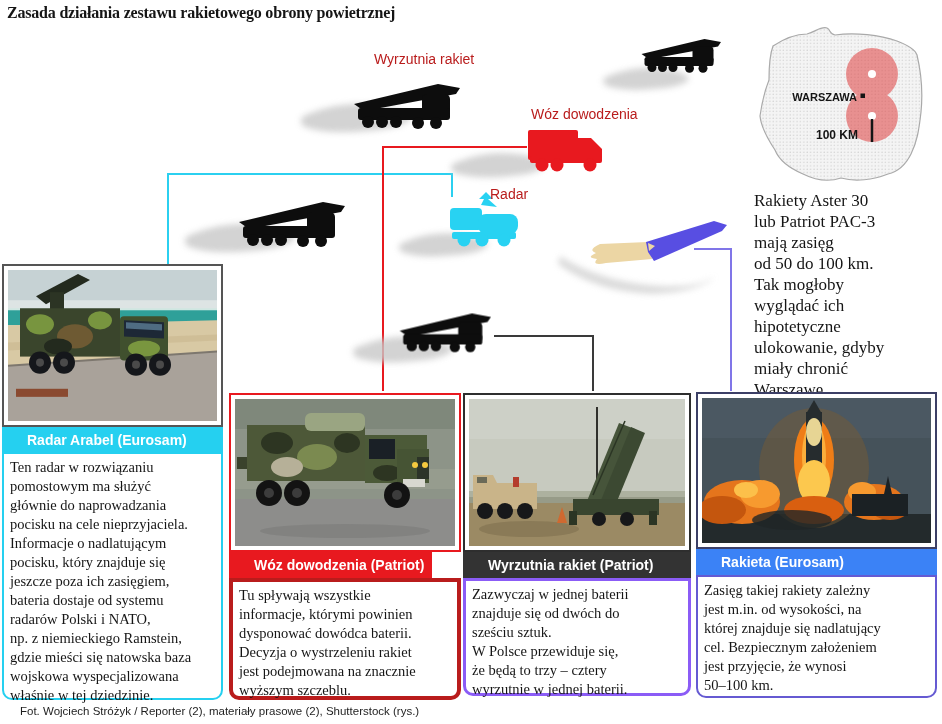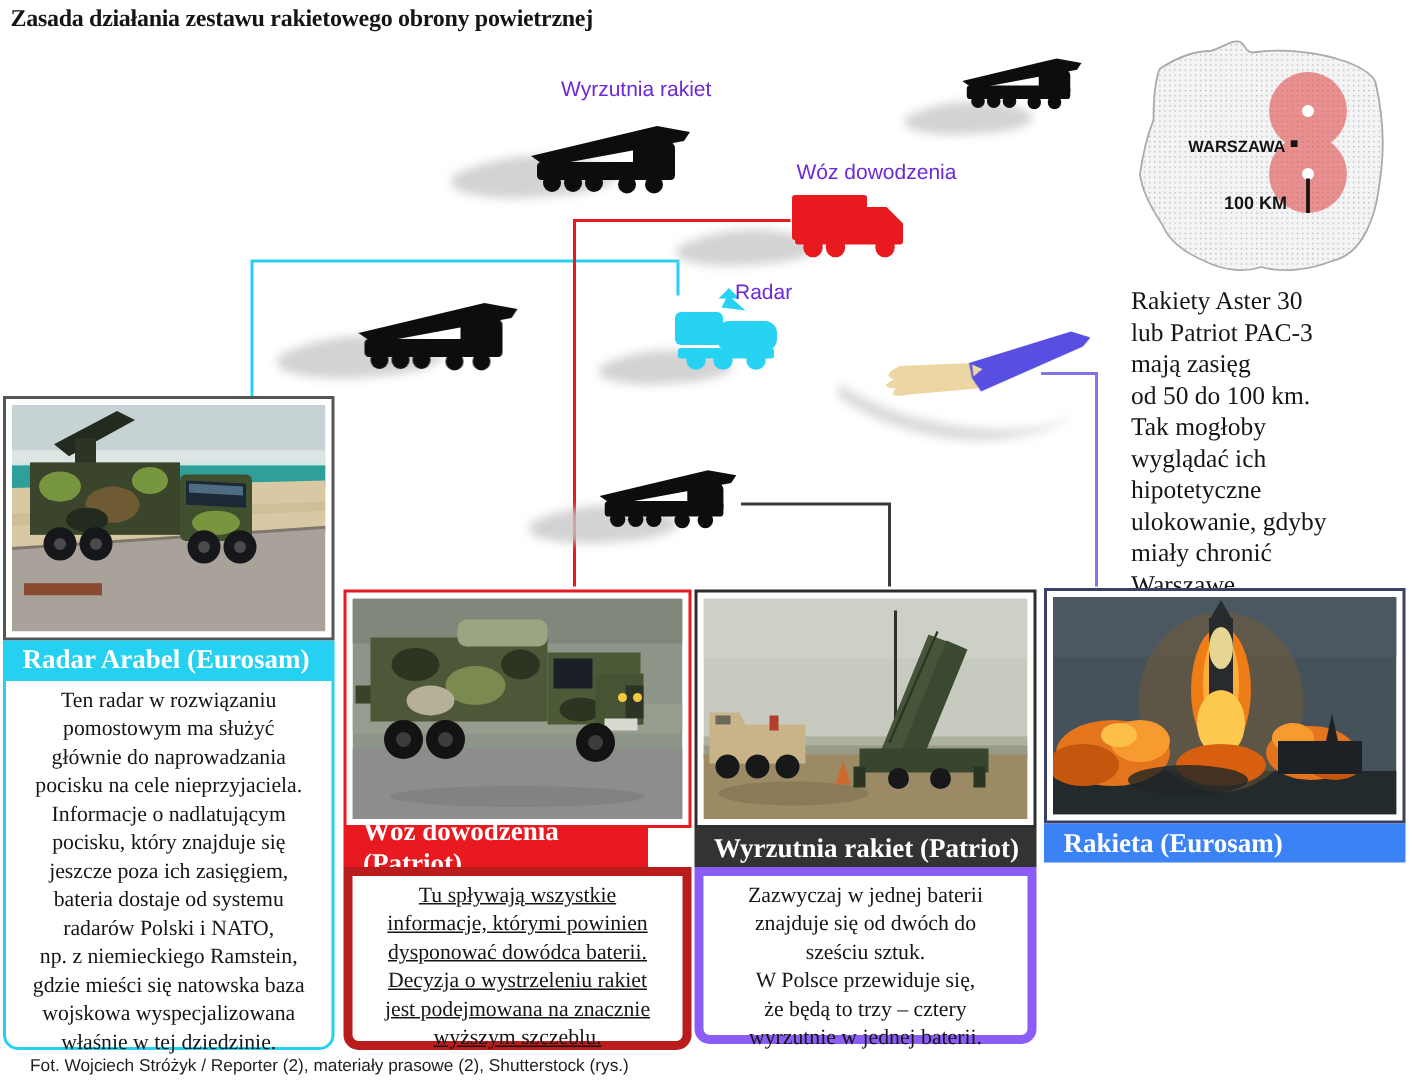--- a/index.html
+++ b/index.html
@@ -3,32 +3,32 @@
 <meta charset="utf-8">
 <style>
   html,body{margin:0;padding:0;background:#e9e9e9;}
   #canvas{position:relative;width:942px;height:724px;background:#ffffff;overflow:hidden;
           font-family:"Liberation Serif",serif;color:#151515;}
   .abs{position:absolute;}
   .pre{white-space:pre-line;}
   #title{left:7px;top:4px;font-size:16px;font-weight:bold;letter-spacing:-0.2px;}
   #intro{left:6px;top:44px;width:252px;font-size:17px;line-height:20.5px;}
   #range-note{left:754px;top:190px;width:180px;font-size:17px;line-height:21px;}
-  .sil-label{font-family:"Liberation Sans",sans-serif;font-size:14px;color:#6d28d9;}
+  .sil-label{font-family:"Liberation Sans",sans-serif;font-size:14px;color:#b91c1c;}
   #credits{left:4px;top:705px;font-family:"Liberation Sans",sans-serif;font-size:11.5px;color:#1e1e1e;padding-left:16px;}
   .panel{position:absolute;}
   .photo-frame{background:#ffffff;padding:4px;box-sizing:border-box;}
   .photo-frame svg{display:block;width:100%;height:100%;}
-  .panel-header{font-family:Liberation Serif, serif;font-weight:bold;font-size:18px;
-                color:#ffffff;padding:0 0 0 13px;box-sizing:border-box;display:flex;align-items:center;}
+  .panel-header{font-family:Liberation Sans, sans-serif;font-weight:bold;font-size:14px;
+                color:#ffffff;padding:0 0 0 25px;box-sizing:border-box;display:flex;align-items:center;}
   .panel-body{background:#ffffff;box-sizing:border-box;border-radius:0 0 10px 10px;
-              font-size:14.5px;line-height:19px;padding:4px 6px;position:relative;text-align:center;}
+              font-size:14.5px;line-height:19px;padding:4px 6px;position:relative;}
   .c-cyan{background:#25d0f0;}  .b-cyan{border:2px solid #25d0f0;}
-  .c-red{background:#e8191f;}   .b-red{border:6px solid #b91c1c;text-decoration:underline;}
-  .c-dark{background:#333333;}  .b-dark{border:6px solid #8b5cf6;}
+  .c-red{background:#e8191f;}   .b-red{border:4px solid #b91c1c;}
+  .c-dark{background:#333333;}  .b-dark{border:3px solid #8b5cf6;}
   .c-purple{background:#3b82f6;}.b-purple{border:2px solid #655ad2;}
   svg text{font-family:"Liberation Sans",sans-serif;}
 </style>
 </head>
 <body>
 
 <div id="canvas">
 
   <svg class="abs" style="left:0;top:0;" width="942" height="724" viewBox="0 0 942 724">
     <defs>
@@ -283,16 +283,22 @@
         <ellipse cx="172" cy="104" rx="30" ry="18" fill="#e5751c"></ellipse>
         <ellipse cx="188" cy="112" rx="18" ry="10" fill="#c4560e"></ellipse>
         <ellipse cx="160" cy="94" rx="14" ry="10" fill="#f79a2f"></ellipse>
         <ellipse cx="112" cy="112" rx="30" ry="14" fill="#d95f10"></ellipse>
         <polygon points="186,78 190,96 182,96" fill="#1b2124"></polygon>
         <rect x="150" y="96" width="56" height="22" fill="#1b2124"></rect>
         <ellipse cx="90" cy="122" rx="40" ry="10" fill="#1f2527" opacity="0.8"></ellipse>
       </svg>
     </div>
     <div class="panel-header c-purple" style="width:241px;height:26px;">Rakieta (Eurosam)</div>
+    <div class="panel-body b-purple pre" style="width:241px;height:123px;">Zasięg takiej rakiety zależny
+jest m.in. od wysokości, na
+której znajduje się nadlatujący
+cel. Bezpiecznym założeniem
+jest przyjęcie, że wynosi
+50–100 km.</div>
   </div>
 
   <div id="credits" class="abs">Fot. Wojciech Stróżyk / Reporter (2), materiały prasowe (2), Shutterstock (rys.)</div>
 </div>
 
 </body></html>

